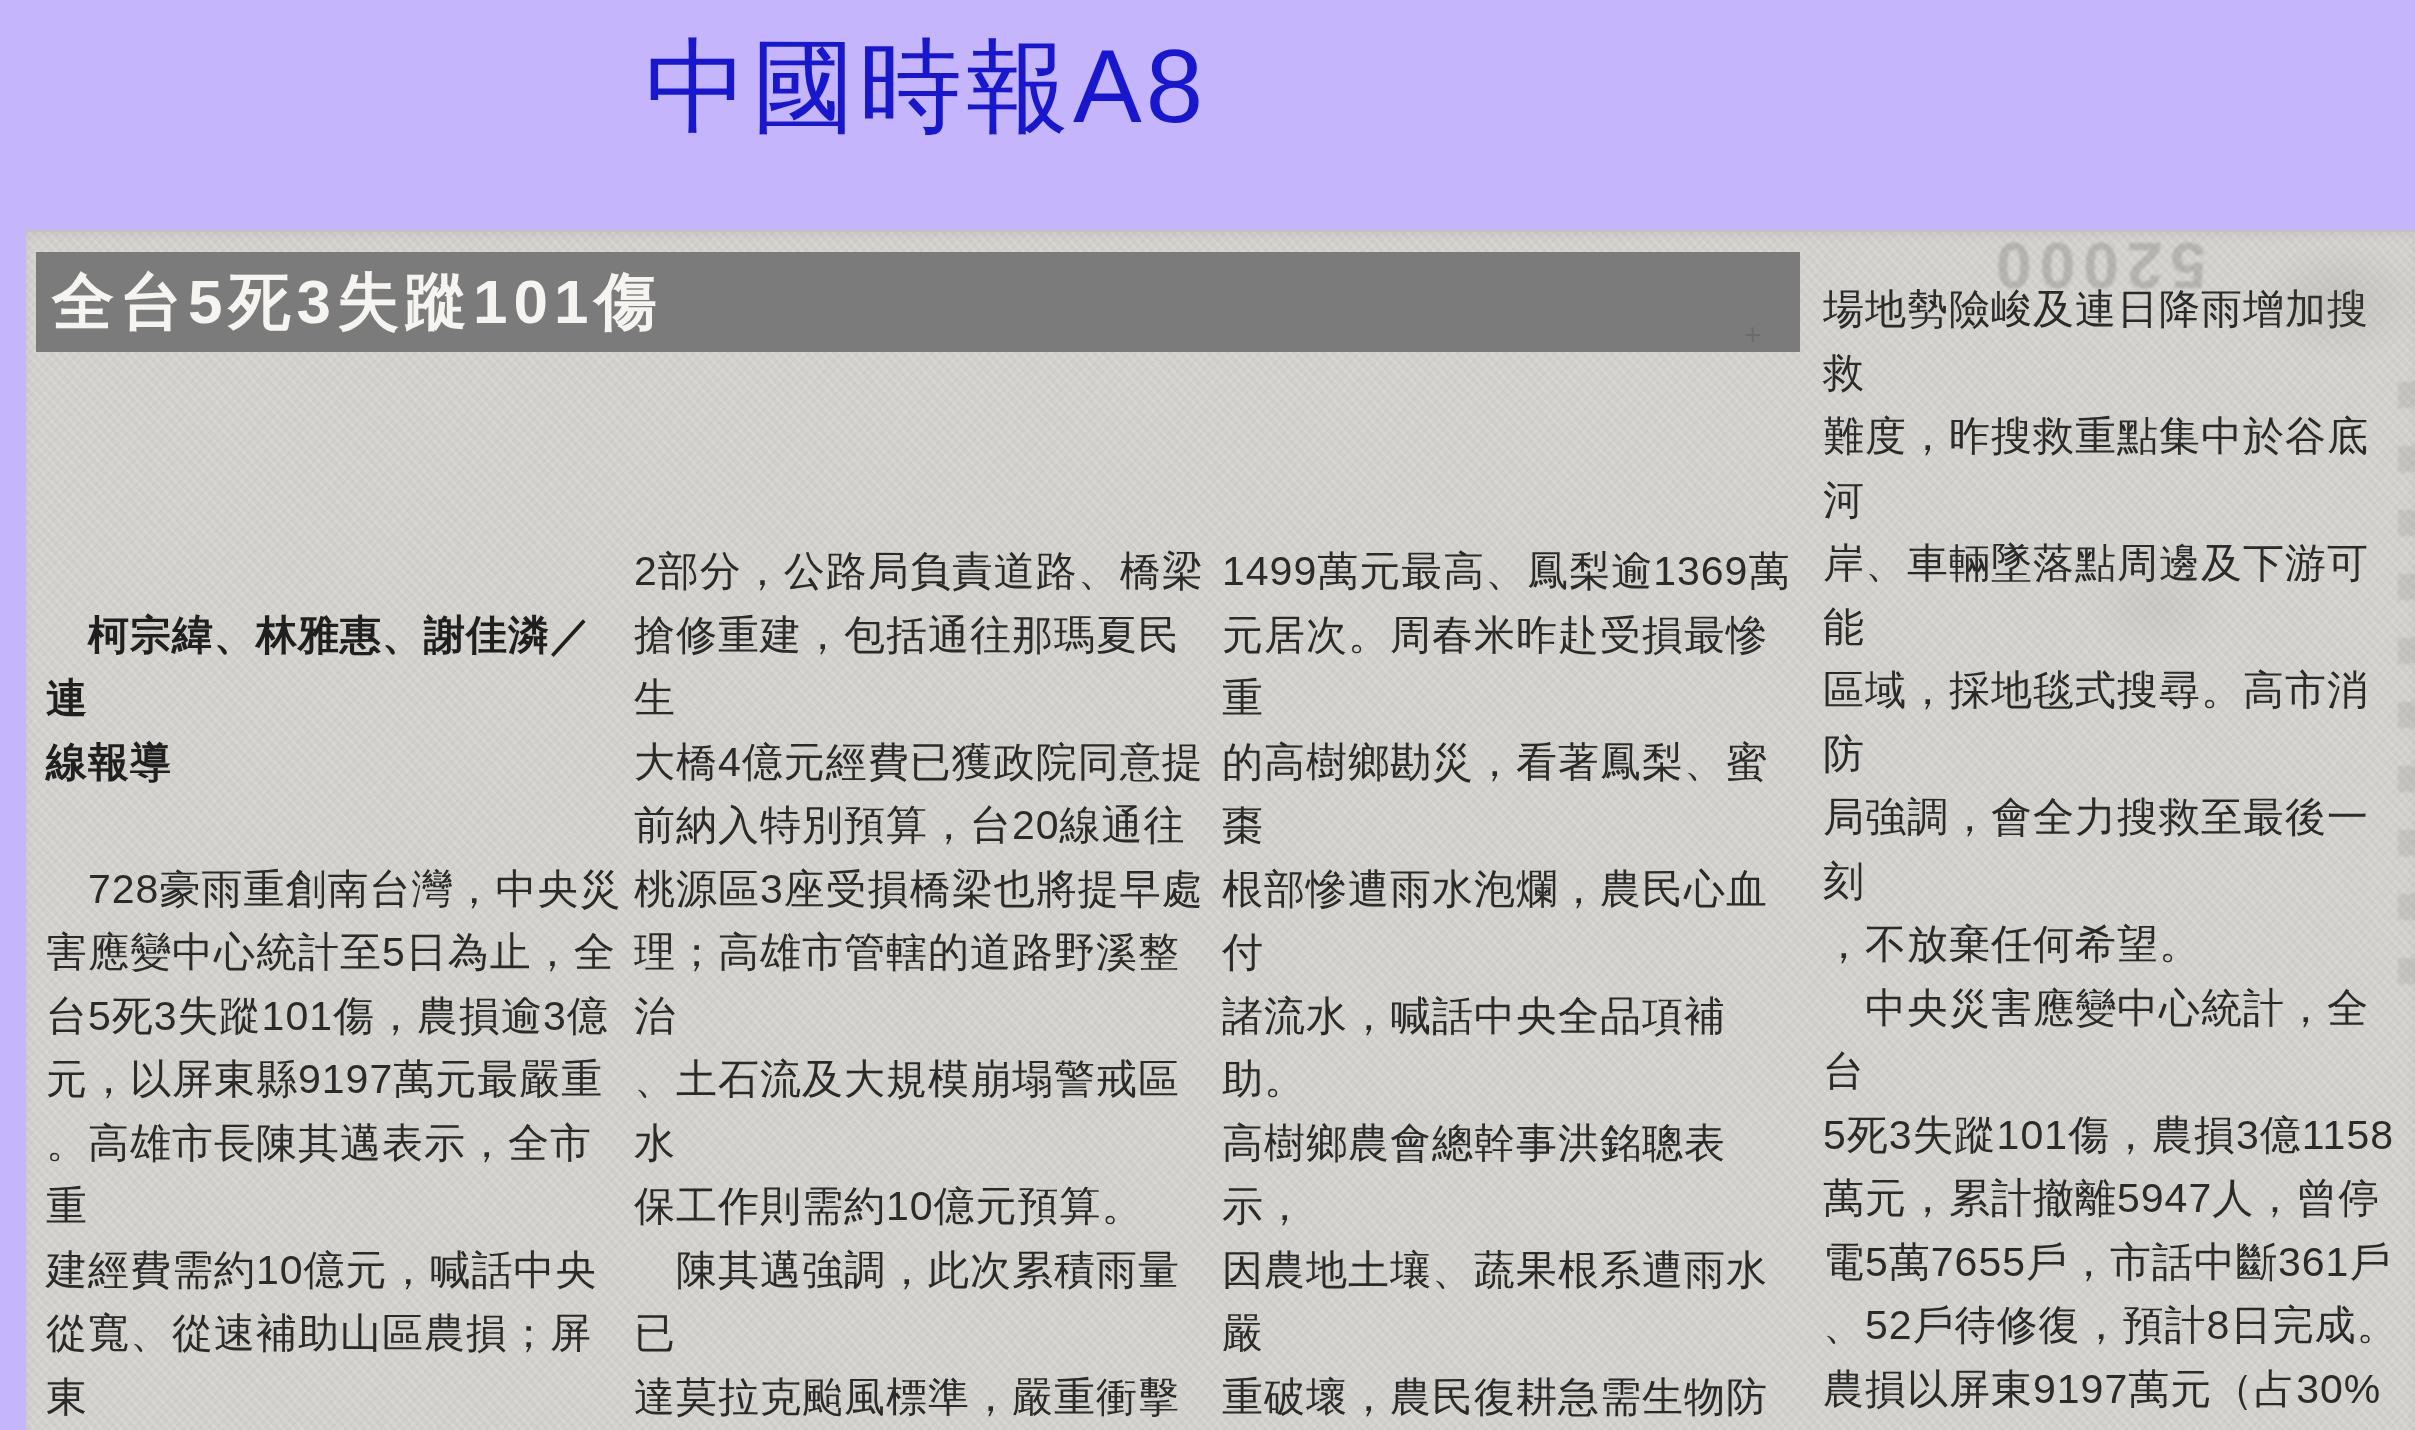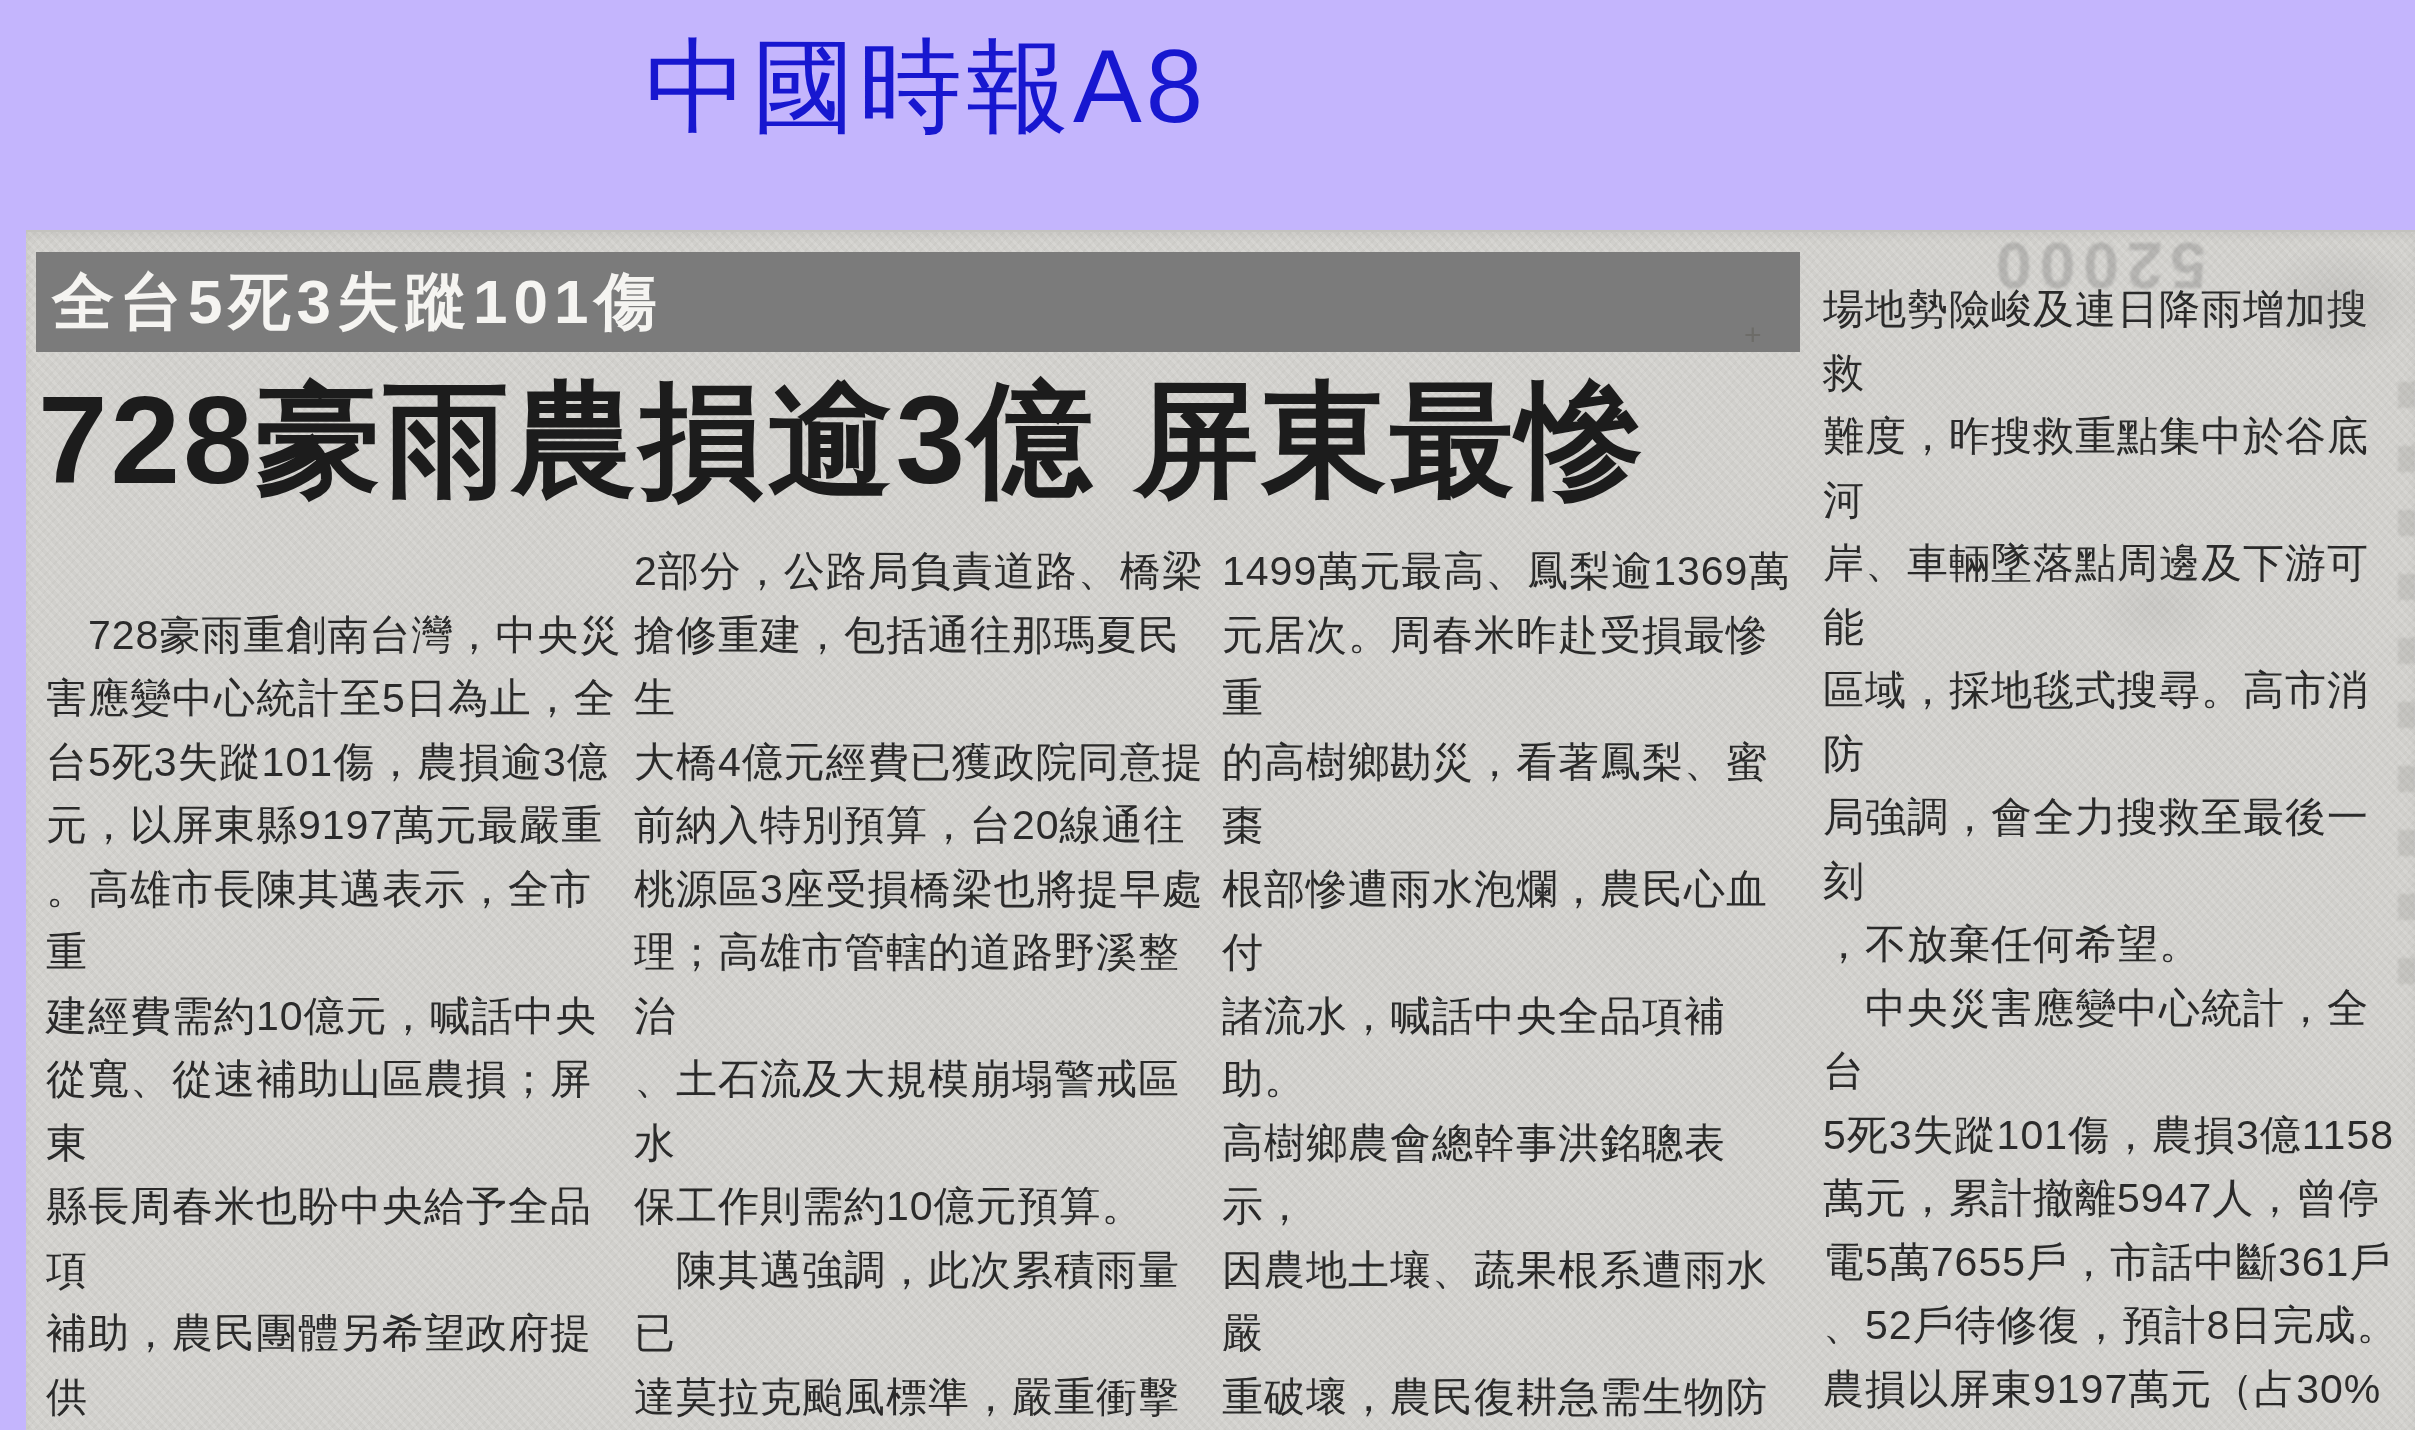--- a/index.html
+++ b/index.html
@@ -139,23 +139,24 @@
   <div class="annotation-title">中國時報A8</div>
 
   <div class="clipping">
 
     <div class="kicker-bar">
       <span class="kicker-text">全台5死3失蹤101傷</span>
     </div>
 
     <span class="registration-mark">+</span>
 
-    <div class="headline">728豪雨農損逾3億 屏東最慘</div>
 
     <div class="body-col col-1">
+      <div class="byline">　柯宗緯、林雅惠、謝佳潾／連
+線報導</div>
       <div>　728豪雨重創南台灣，中央災
 害應變中心統計至5日為止，全
 台5死3失蹤101傷，農損逾3億
 元，以屏東縣9197萬元最嚴重
 。高雄市長陳其邁表示，全市重
 建經費需約10億元，喊話中央
 從寬、從速補助山區農損；屏東
 縣長周春米也盼中央給予全品項
 補助，農民團體另希望政府提供
 生物防治資材優惠補助，協助農

